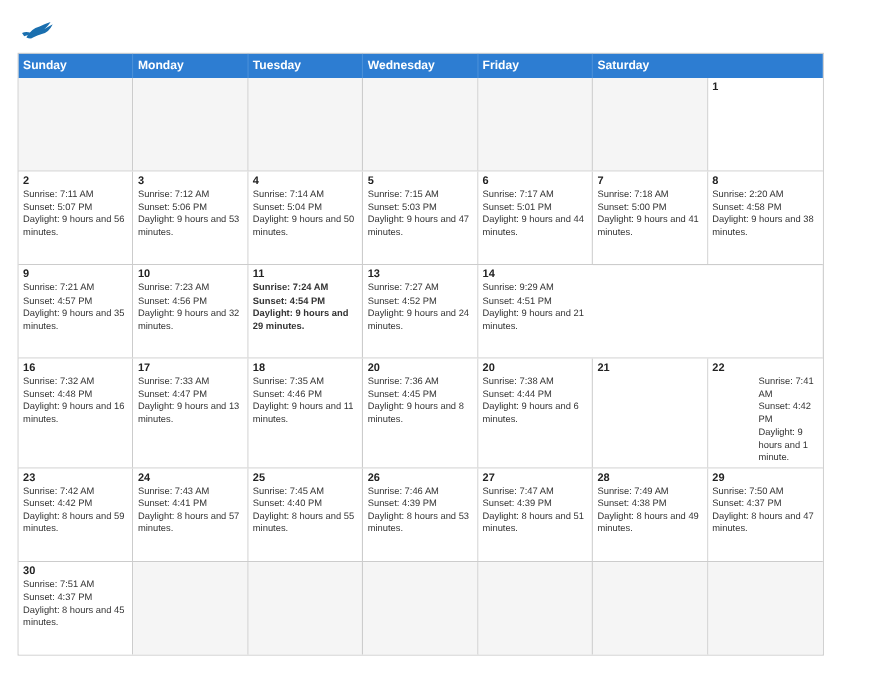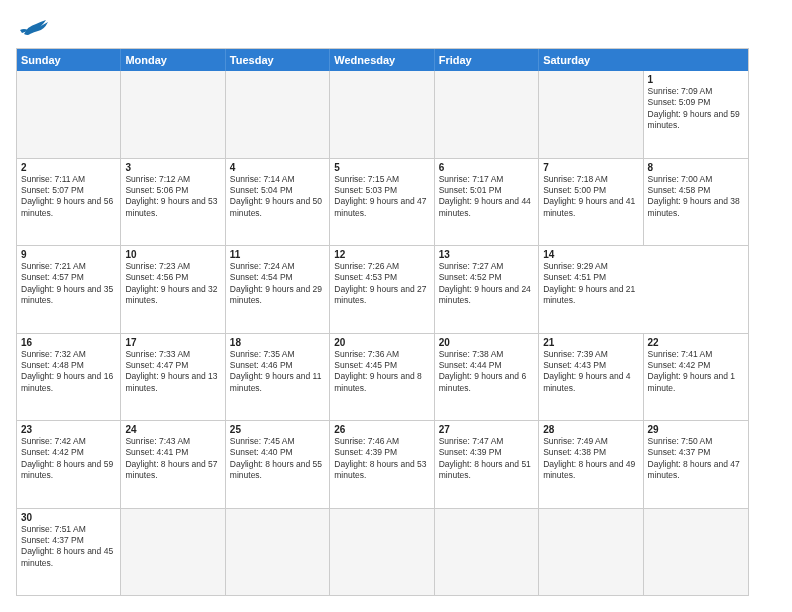--- a/index.html
+++ b/index.html
@@ -144,23 +144,20 @@
     <div class="cal-body" id="cal-body">
         <div class="cal-row">
           <div class="cal-cell empty"></div>
           <div class="cal-cell empty"></div>
           <div class="cal-cell empty"></div>
           <div class="cal-cell empty"></div>
           <div class="cal-cell empty"></div>
           <div class="cal-cell empty"></div>
           <div class="cal-cell">
             <span class="day-num">1</span>
-            <div class="day-info" style="white-space: pre-line;">Sunrise: 7:09 AM
-Sunset: 5:09 PM
-Daylight: 9 hours and 59 minutes.</div>
           </div>
         </div>
         <div class="cal-row">
           <div class="cal-cell">
             <span class="day-num">2</span>
             <div class="day-info" style="white-space: pre-line;">Sunrise: 7:11 AM
 Sunset: 5:07 PM
 Daylight: 9 hours and 56 minutes.</div>
           </div>
           <div class="cal-cell">
@@ -188,49 +185,43 @@
 Daylight: 9 hours and 44 minutes.</div>
           </div>
           <div class="cal-cell">
             <span class="day-num">7</span>
             <div class="day-info" style="white-space: pre-line;">Sunrise: 7:18 AM
 Sunset: 5:00 PM
 Daylight: 9 hours and 41 minutes.</div>
           </div>
           <div class="cal-cell">
             <span class="day-num">8</span>
-            <div class="day-info" style="white-space: pre-line;">Sunrise: 7:00 AM
+            <div class="day-info" style="white-space: pre-line;">Sunrise: 2:20 AM
 Sunset: 4:58 PM
 Daylight: 9 hours and 38 minutes.</div>
           </div>
         </div>
         <div class="cal-row">
           <div class="cal-cell">
             <span class="day-num">9</span>
             <div class="day-info" style="white-space: pre-line;">Sunrise: 7:21 AM
 Sunset: 4:57 PM
 Daylight: 9 hours and 35 minutes.</div>
           </div>
           <div class="cal-cell">
             <span class="day-num">10</span>
             <div class="day-info" style="white-space: pre-line;">Sunrise: 7:23 AM
 Sunset: 4:56 PM
 Daylight: 9 hours and 32 minutes.</div>
           </div>
           <div class="cal-cell">
             <span class="day-num">11</span>
-            <div class="day-info" style="white-space: pre-line;">Sunrise: 7:24 AM
+            <div class="day-info" style="white-space: pre-line; font-weight: bold;">Sunrise: 7:24 AM
 Sunset: 4:54 PM
 Daylight: 9 hours and 29 minutes.</div>
-          </div>
-          <div class="cal-cell">
-            <span class="day-num">12</span>
-            <div class="day-info" style="white-space: pre-line;">Sunrise: 7:26 AM
-Sunset: 4:53 PM
-Daylight: 9 hours and 27 minutes.</div>
           </div>
           <div class="cal-cell">
             <span class="day-num">13</span>
             <div class="day-info" style="white-space: pre-line;">Sunrise: 7:27 AM
 Sunset: 4:52 PM
 Daylight: 9 hours and 24 minutes.</div>
           </div>
           <div class="cal-cell">
             <span class="day-num">14</span>
             <div class="day-info" style="white-space: pre-line;">Sunrise: 9:29 AM
@@ -264,27 +255,24 @@
 Daylight: 9 hours and 8 minutes.</div>
           </div>
           <div class="cal-cell">
             <span class="day-num">20</span>
             <div class="day-info" style="white-space: pre-line;">Sunrise: 7:38 AM
 Sunset: 4:44 PM
 Daylight: 9 hours and 6 minutes.</div>
           </div>
           <div class="cal-cell">
             <span class="day-num">21</span>
-            <div class="day-info" style="white-space: pre-line;">Sunrise: 7:39 AM
-Sunset: 4:43 PM
-Daylight: 9 hours and 4 minutes.</div>
           </div>
           <div class="cal-cell">
             <span class="day-num">22</span>
-            <div class="day-info" style="white-space: pre-line;">Sunrise: 7:41 AM
+            <div class="day-info" style="white-space: pre-line; margin-left: 42px;">Sunrise: 7:41 AM
 Sunset: 4:42 PM
 Daylight: 9 hours and 1 minute.</div>
           </div>
         </div>
         <div class="cal-row">
           <div class="cal-cell">
             <span class="day-num">23</span>
             <div class="day-info" style="white-space: pre-line;">Sunrise: 7:42 AM
 Sunset: 4:42 PM
 Daylight: 8 hours and 59 minutes.</div>

